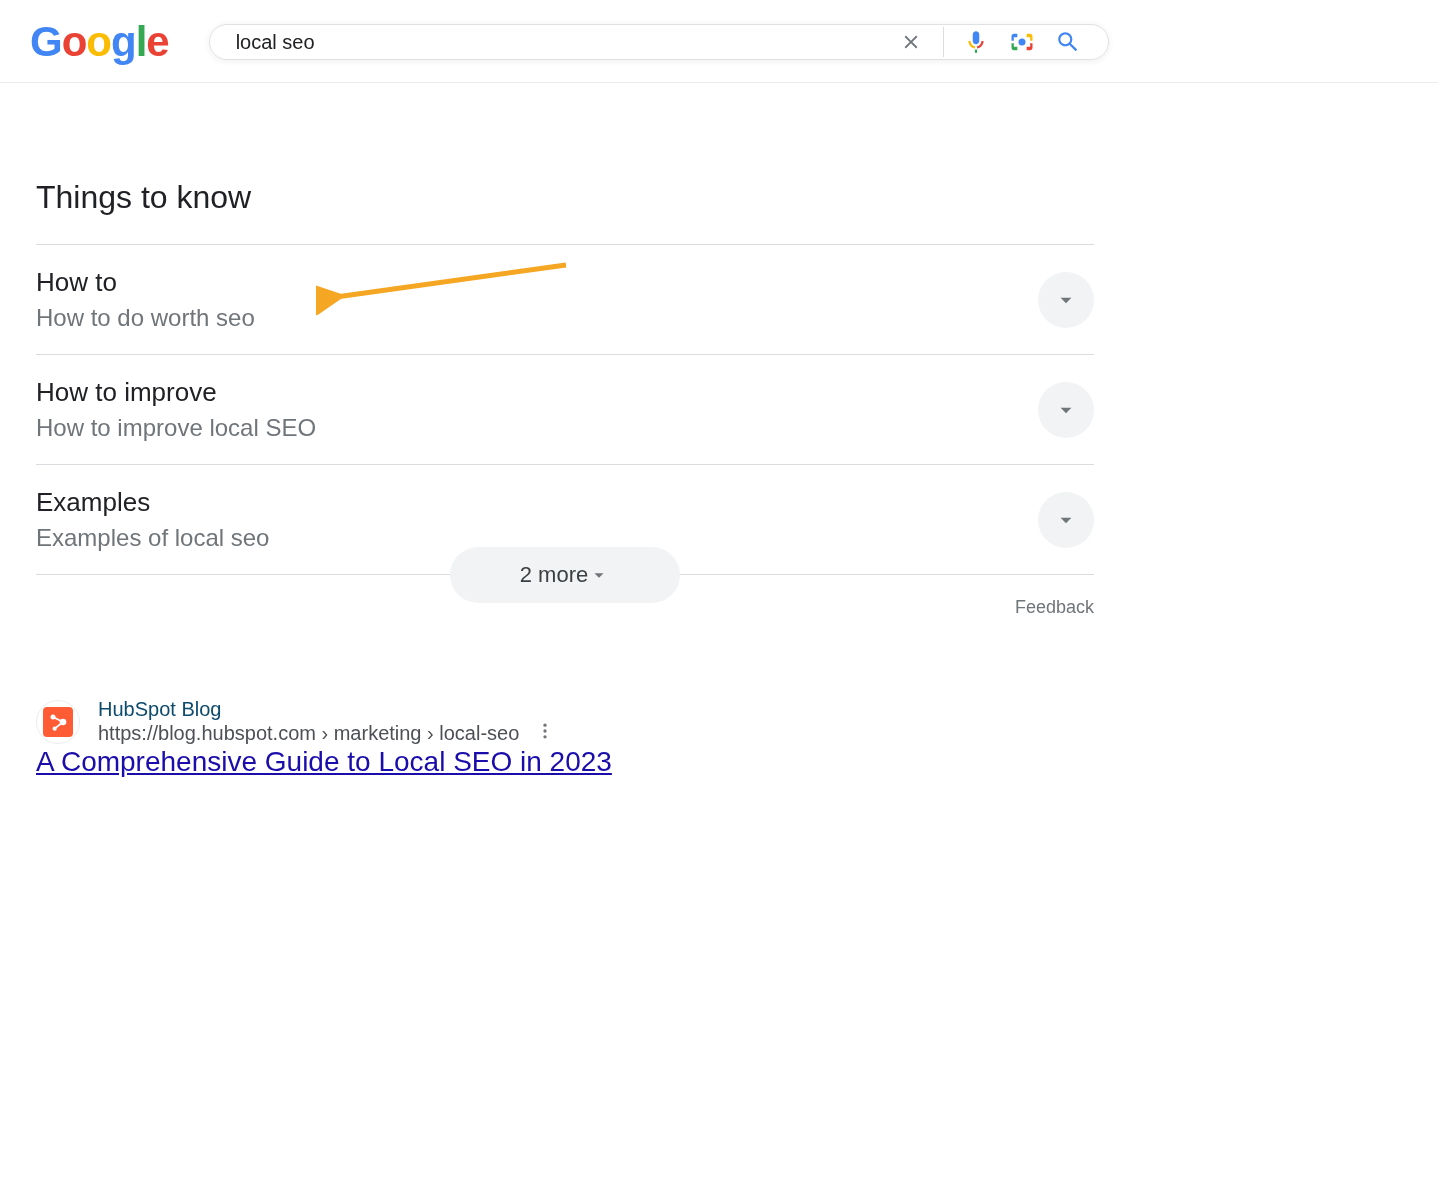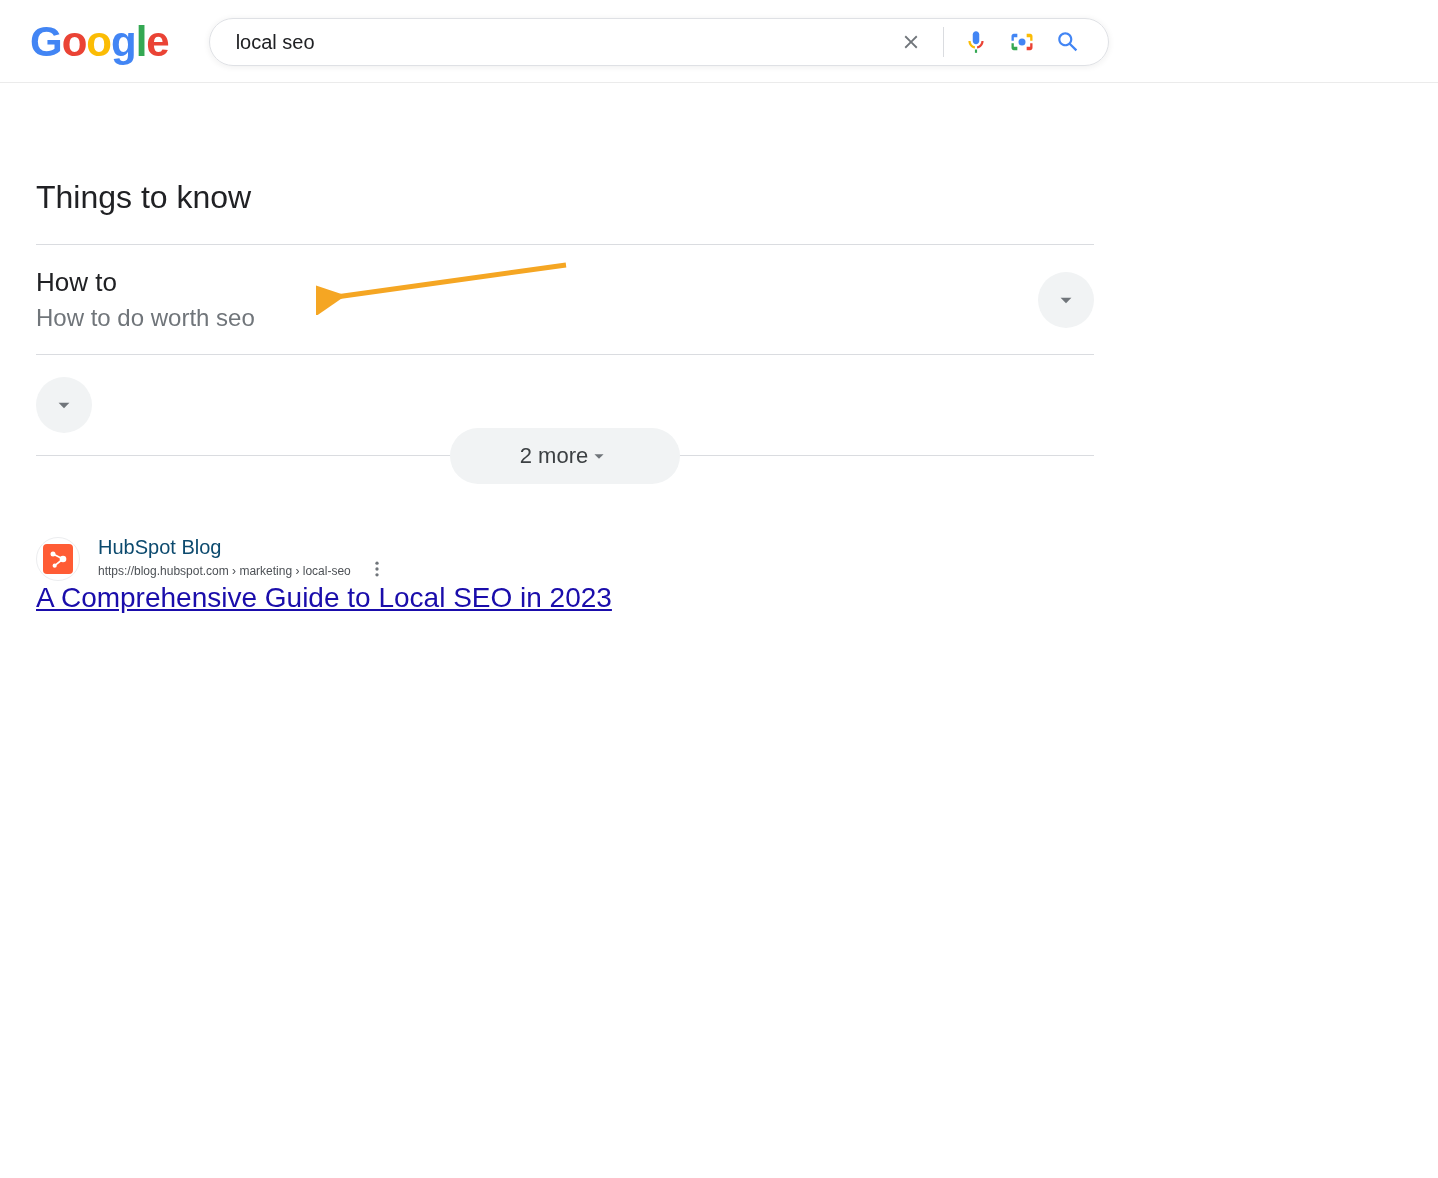--- a/index.html
+++ b/index.html
@@ -23,21 +23,21 @@
     display: flex;
   }
   .logo .b { color:#4285F4; }
   .logo .r { color:#EA4335; }
   .logo .y { color:#FBBC05; }
   .logo .g { color:#34A853; }
   .search-wrap {
     flex: 0 0 900px;
     display: flex;
     align-items: center;
-    height: 48px;
+    height: 36px;
     border: 1px solid #dfe1e5;
     border-radius: 26px;
     padding: 0 8px 0 26px;
     box-shadow: 0 1px 6px rgba(32,33,36,.08);
   }
   .search-input {
     flex: 1;
     border: none;
     outline: none;
     font-size: 20px;
@@ -157,21 +157,21 @@
     justify-content:center;
     color:#fff;
     font-weight:bold;
     font-size:18px;
   }
   .result-site {
     font-size: 20px;
     color:#0c4a6e;
   }
   .result-url {
-    font-size: 12px;
+    font-size: 20px;
     color:#4d5156;
     display:flex;
     align-items:center;
     gap:16px;
   }
   .result-title {
     margin-top: 28px;
     font-size: 28px;
     color:#1a0dab;
   }
@@ -247,38 +247,54 @@
       <defs>
           <marker id="ah" markerWidth="12" markerHeight="12" refX="2" refY="5" orient="auto">
         <path d="M10 0 L0 5 L10 10 z" fill="#f5a623"></path>
           </marker>
         </defs>
       <line x1="250" y1="10" x2="20" y2="42" stroke="#f5a623" stroke-width="5" marker-end="url(#ah)"></line>
     </svg>
   </div>
 
   <div class="ttk-item">
+    <div class="texts">
+      <div class="t1">How to improve</div>
+      <div class="t2">How to improve local SEO</div>
+    </div>
     <div class="chev-btn">
       <svg width="26" height="26" viewBox="0 0 24 24">
           <path fill="#70757a" d="M7 10l5 5 5-5z"></path>
         </svg>
     </div>
   </div>
 
+  <div class="ttk-item">
+    <div class="texts">
+      <div class="t1">Examples</div>
+      <div class="t2">Examples of local seo</div>
+    </div>
+    <div class="chev-btn">
+      <svg width="26" height="26" viewBox="0 0 24 24">
+          <path fill="#70757a" d="M7 10l5 5 5-5z"></path>
+        </svg>
+    </div>
+  </div>
 
 
   <div class="ttk-more-row">
     <div class="more-pill">
       <span>2 more</span>
       <svg width="22" height="22" viewBox="0 0 24 24">
           <path fill="#70757a" d="M7 10l5 5 5-5z"></path>
         </svg>
     </div>
   </div>
 
+  <div class="feedback">Feedback</div>
 
   <div class="result">
     <div class="result-head">
       <div class="favicon">
         <div class="favicon-inner">
           <svg width="20" height="20" viewBox="0 0 24 24">
               <circle cx="6" cy="6" r="3" fill="#fff"></circle>
               <circle cx="18" cy="12" r="4" fill="#fff"></circle>
               <circle cx="8" cy="20" r="2.5" fill="#fff"></circle>
               <line x1="6" y1="6" x2="18" y2="12" stroke="#fff" stroke-width="2"></line>

